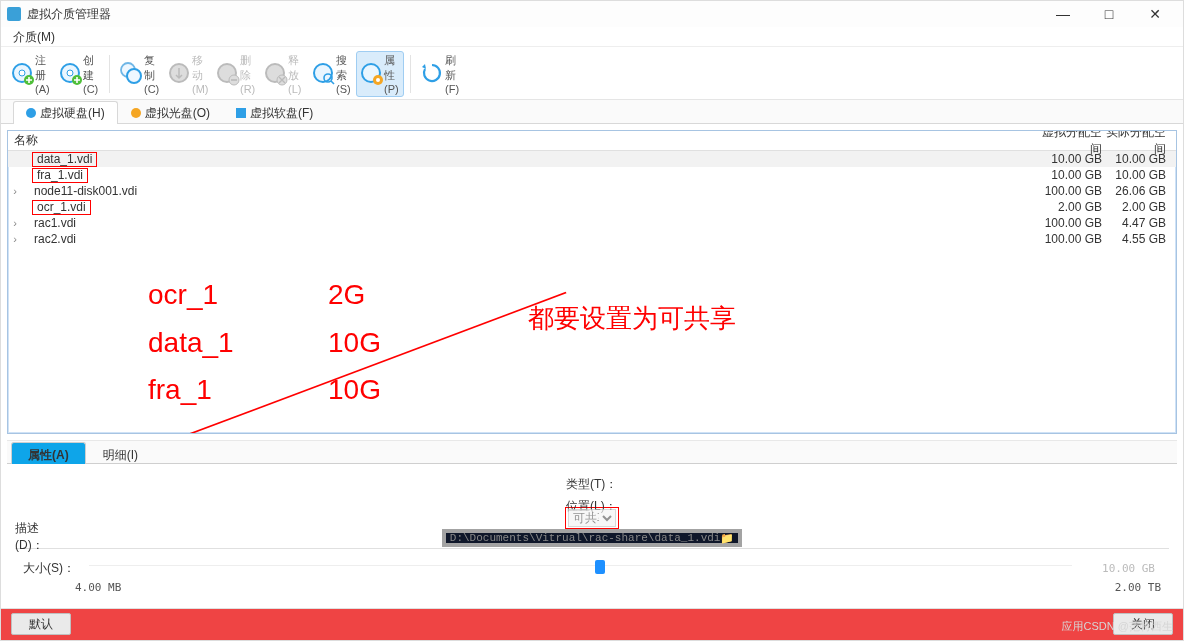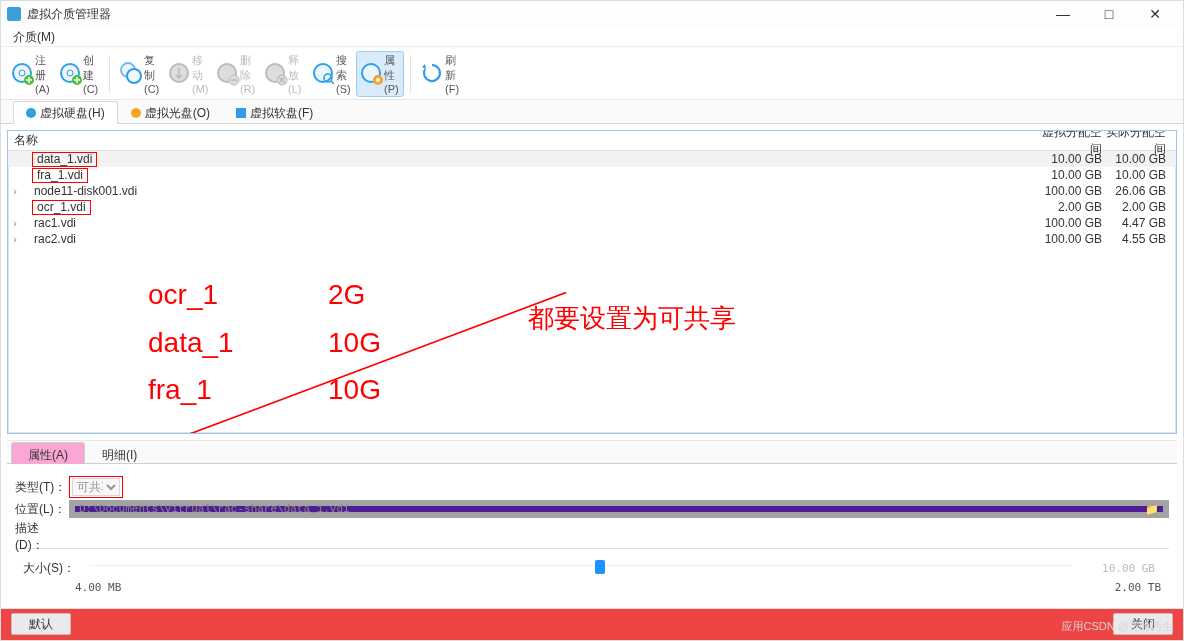--- a/index.html
+++ b/index.html
@@ -102,33 +102,33 @@
   .arrow-layer { position:absolute; left:0; top:0; width:100%; height:100%; pointer-events:none; }
   
   .proptabs {
     display:flex; border-bottom:1px solid #cfcfcf; background:#fafafa; height:24px; padding-left:4px;
     border-top:1px solid #e8e8e8;
   }
   .proptab {
     padding: 4px 16px; font-size:12px; color:#333;
     border:1px solid transparent; border-bottom:none; position:relative; top:1px;
   }
-  .proptab.active { background:#f9a8d4; border-color:#cfcfcf; border-radius:3px 3px 0 0; }
+  .proptab.active { background:#0ea5e9; border-color:#cfcfcf; border-radius:3px 3px 0 0;font-weight:bold; }
   
   .propform { padding: 6px 8px 4px 8px; font-size:12px; }
-  .propform .fr { display:flex; align-items:center; height:22px; gap:2px; }
+  .propform .fr { display:flex; align-items:center; height:22px; gap:14px;flex-direction:column; }
   .propform .lbl { width:52px; color:#333; }
   .propform select {
     font-size:12px; height:18px; width:48px; font-family:inherit;
     background:#f4f4f4; border:1px solid #c8c8c8; color:#666;
   }
   .propform .boxed { display:inline-block; border:1.5px solid #ff0000; padding:1px 2px; }
   .propform .pathbox {
-    flex:1; border:6px solid #a3a3a3; height:18px; padding:2px 4px; font-family:"Consolas","Courier New",monospace;
-    font-size:11px; color:#888; background:#4c1d95; display:flex; align-items:center; justify-content:space-between;
+    flex:1; border:4px solid #a3a3a3; height:18px; padding:2px 4px; font-family:"Consolas","Courier New",monospace;
+    font-size:11px; color:#888; background:#0f172a; display:flex; align-items:center; justify-content:space-between;
   }
   .propform .sep { height:1px; background:#e0e0e0; margin:6px 0; }
   
   .sizerow { display:flex; align-items:center; gap:8px; padding: 2px 8px 2px 8px; font-size:12px; }
   .slider-wrap { flex:1; position:relative; height:22px; margin: 0 6px; }
   .slider-track { position:absolute; left:0; right:0; top:8px; height:1px; background:#ddd; border-bottom:1px solid #eee; }
   .slider-thumb {
     position:absolute; top:3px; width:10px; height:14px; background:#1e90ff; border-radius:2px;
     transform:translateX(-50%);
   }

